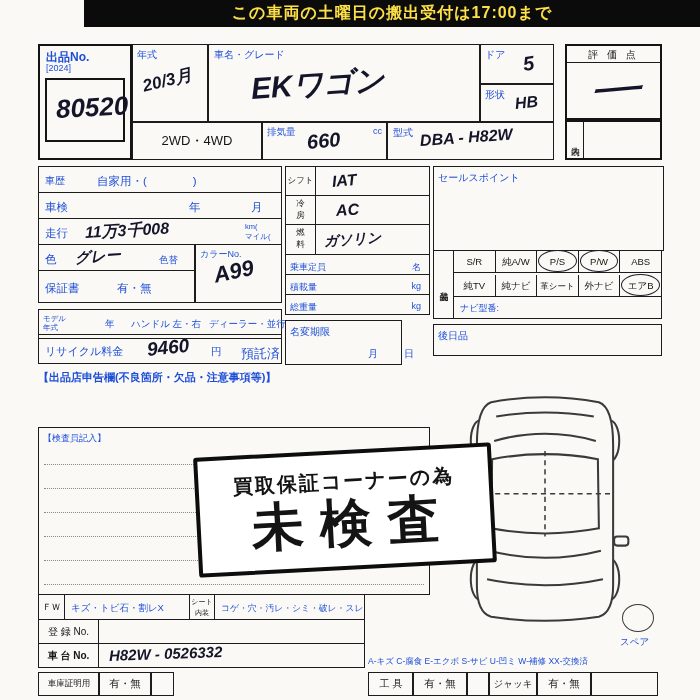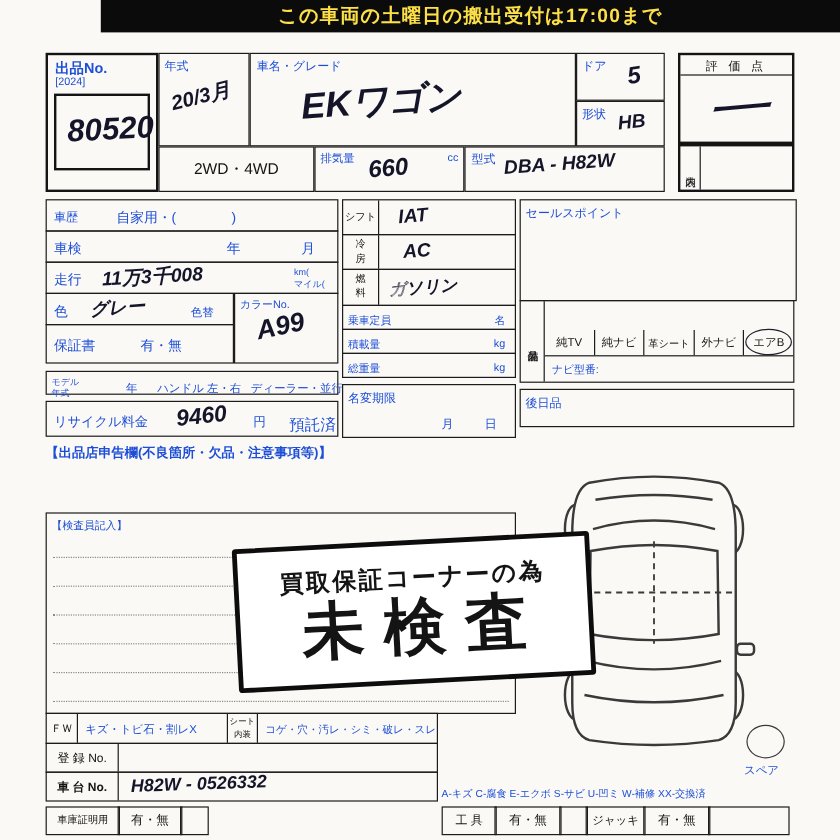--- a/index.html
+++ b/index.html
@@ -122,21 +122,21 @@
   <span class="lbl" style="left:120px;top:9px;font-size:9.5px">色替</span>
 </div>
 <div class="cell" style="left:195px;top:244px;width:87px;height:59px">
   <span class="lbl" style="left:4px;top:3px;font-size:9px">カラーNo.</span>
   <span class="hw" style="left:18px;top:18px;font-size:22px;transform:rotate(-12deg)">A99</span>
 </div>
 <div class="cell" style="left:38px;top:270px;width:157px;height:33px">
   <span class="lbl" style="left:6px;top:10px;font-size:11.5px">保証書</span>
   <span class="lbl" style="left:78px;top:10px;font-size:11.5px">有・無</span>
 </div>
-<div class="cell" style="left:38px;top:309px;width:244px;height:20px">
+<div class="cell" style="left:38px;top:309px;width:244px;height:30px">
   <span class="lbl" style="left:4px;top:4px;font-size:7.5px">モデル</span>
   <span class="lbl" style="left:4px;top:13px;font-size:7.5px">年式</span>
   <span class="lbl" style="left:66px;top:8px;font-size:9.5px">年</span>
   <span class="lbl" style="left:92px;top:8px;font-size:9.5px">ハンドル 左・右</span>
   <span class="lbl" style="left:170px;top:8px;font-size:9.5px">ディーラー・並行</span>
 </div>
 <div class="cell" style="left:38px;top:334px;width:244px;height:30px">
   <span class="lbl" style="left:6px;top:9px;font-size:11px">リサイクル料金</span>
   <span class="hw" style="left:108px;top:4px;font-size:19px;transform:rotate(-6deg)">9460</span>
   <span class="lbl" style="left:172px;top:10px;font-size:10.5px">円</span>
@@ -166,32 +166,39 @@
   <span class="lbl" style="right:8px;top:6px;font-size:9px">名</span>
 </div>
 <div class="cell" style="left:285px;top:274px;width:145px;height:21px">
   <span class="lbl" style="left:4px;top:6px;font-size:9px">積載量</span>
   <span class="lbl" style="right:8px;top:6px;font-size:9px">kg</span>
 </div>
 <div class="cell" style="left:285px;top:294px;width:145px;height:21px">
   <span class="lbl" style="left:4px;top:6px;font-size:9px">総重量</span>
   <span class="lbl" style="right:8px;top:6px;font-size:9px">kg</span>
 </div>
-<div class="cell" style="left:285px;top:320px;width:145px;height:45px">
+<div class="cell" style="left:285px;top:320px;width:117px;height:45px">
   <span class="lbl" style="left:4px;top:4px;font-size:10px">名変期限</span>
   <span class="lbl" style="left:82px;top:26px;font-size:10px">月</span>
   <span class="lbl" style="left:118px;top:26px;font-size:10px">日</span>
 </div>
 
 <div class="cell" style="left:433px;top:166px;width:231px;height:85px">
   <span class="lbl" style="left:4px;top:4px;font-size:10px">セールスポイント</span>
 </div>
 <div class="cell" style="left:433px;top:250px;width:229px;height:69px">
   <div style="position:absolute;left:0;top:0;bottom:0;width:20px;border-right:1.5px solid #1c1c1c;display:flex;align-items:center;justify-content:center">
     <span class="vtext" style="font-size:9px">装備品</span>
+  </div>
+  <div class="eqrow" style="top:0;height:22px;border-bottom:1.5px solid #1c1c1c">
+    <div class="eqcell" style="line-height:22px">S/R</div>
+    <div class="eqcell" style="line-height:22px">純A/W</div>
+    <div class="eqcell" style="line-height:22px"><span>P/S</span><span class="circ"></span></div>
+    <div class="eqcell" style="line-height:22px"><span>P/W</span><span class="circ"></span></div>
+    <div class="eqcell" style="line-height:22px">ABS</div>
   </div>
   <div class="eqrow" style="top:23.5px;height:22px;border-bottom:1.5px solid #1c1c1c">
     <div class="eqcell" style="line-height:22px">純TV</div>
     <div class="eqcell" style="line-height:22px">純ナビ</div>
     <div class="eqcell" style="line-height:22px;font-size:8.5px">革シート</div>
     <div class="eqcell" style="line-height:22px">外ナビ</div>
     <div class="eqcell" style="line-height:22px"><span>エアB</span><span class="circ"></span></div>
   </div>
   <span class="lbl" style="left:26px;top:51px;font-size:9px">ナビ型番:</span>
 </div>

